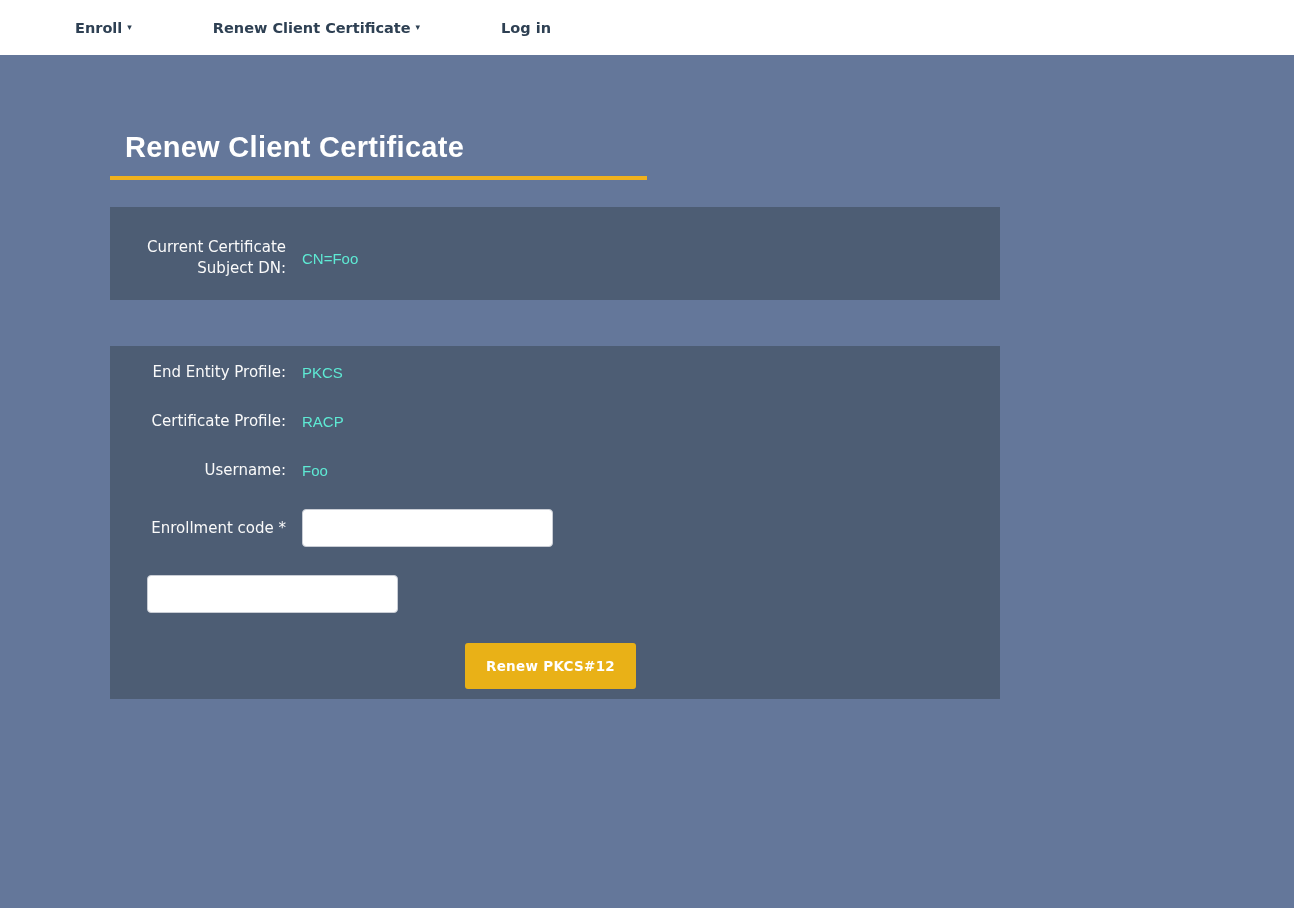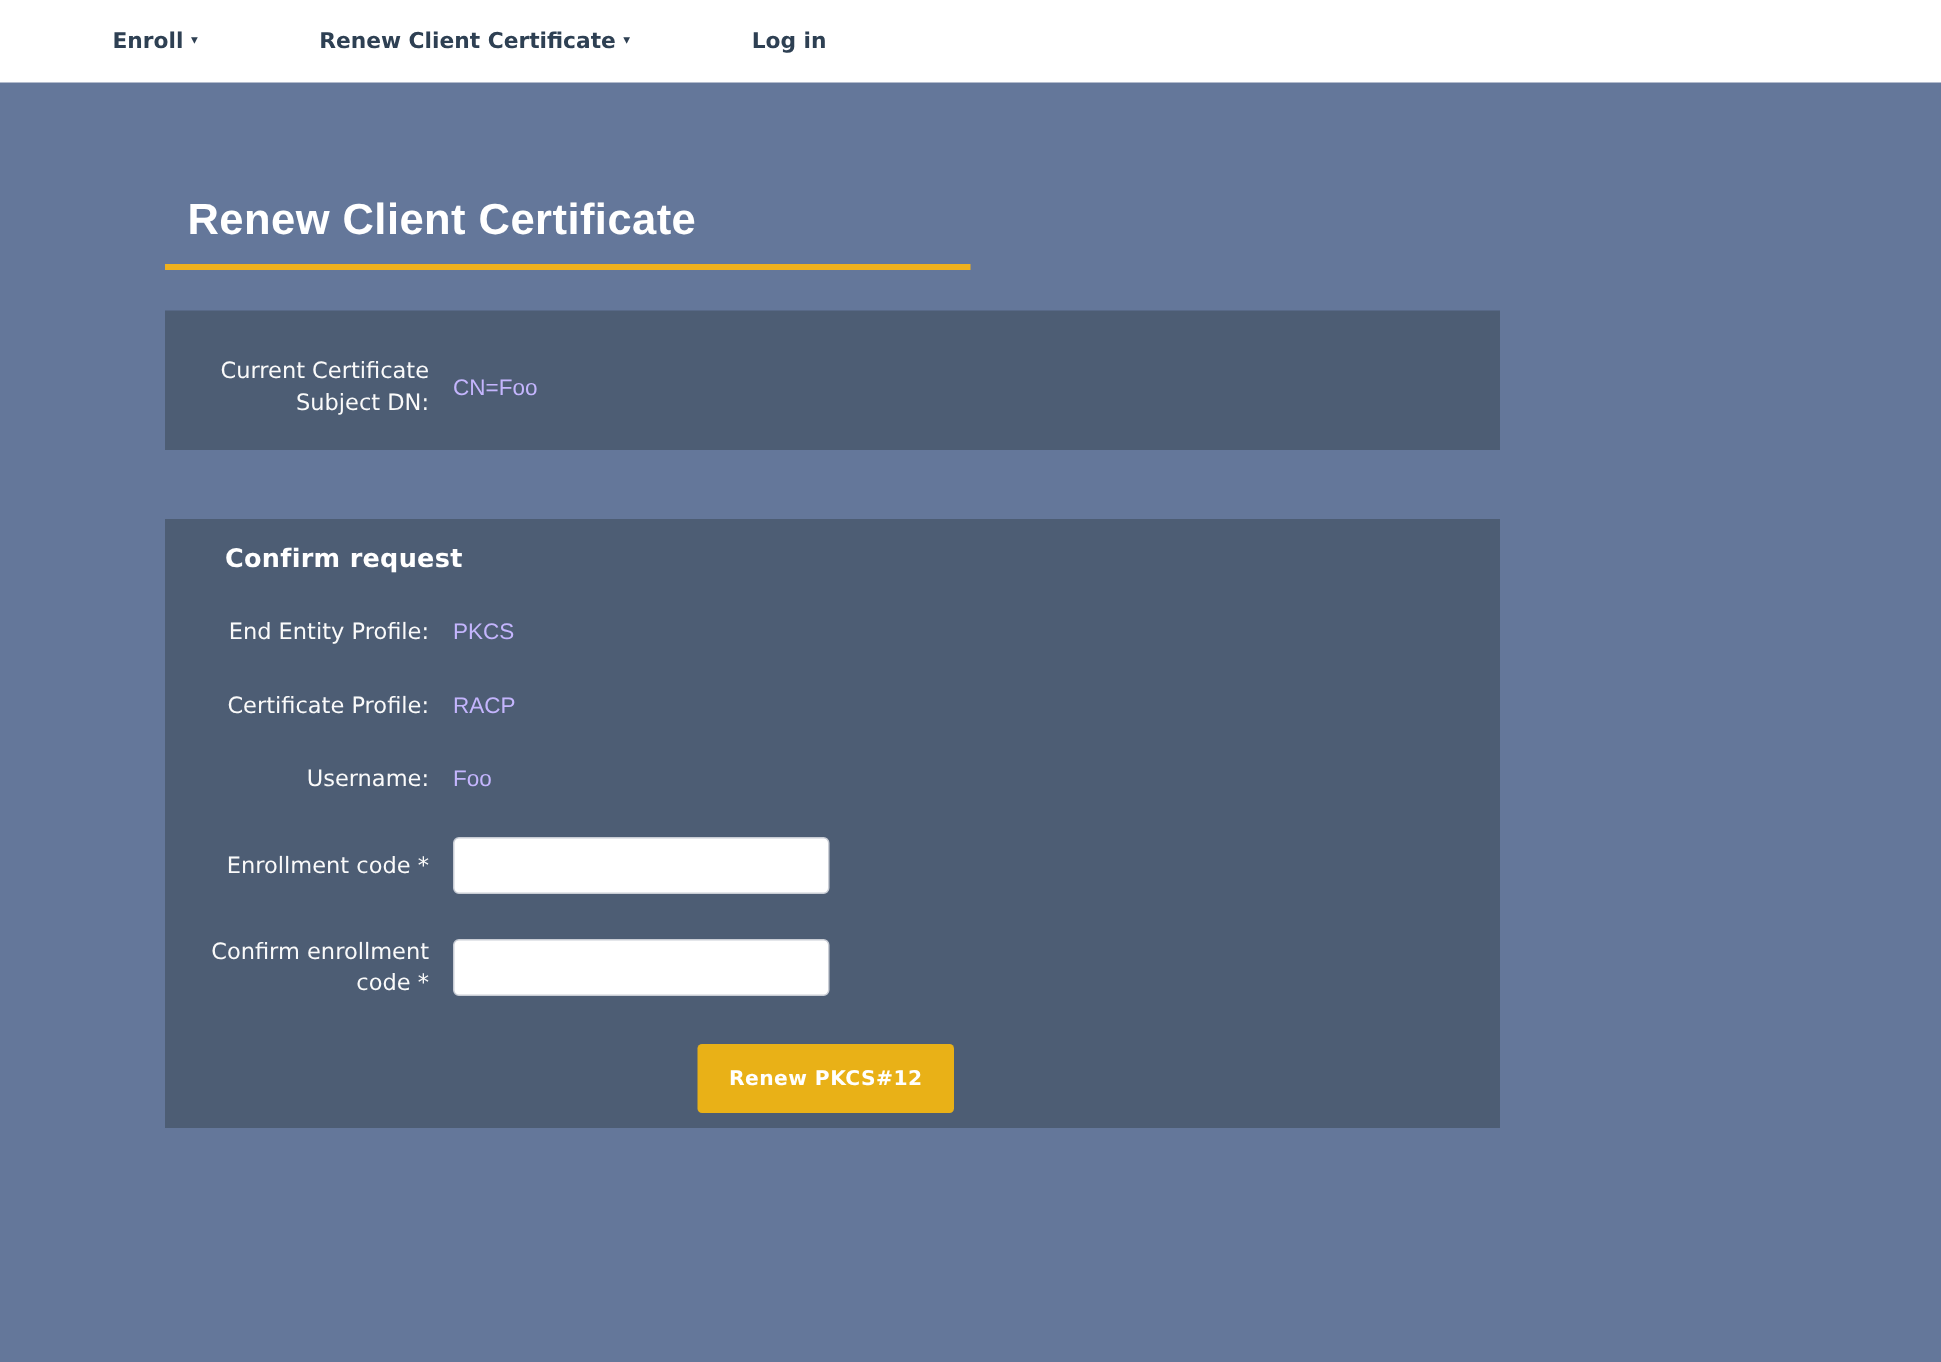--- a/index.html
+++ b/index.html
@@ -91,21 +91,21 @@
     text-align: right;
     color: #fafafa;
     font-size: 15px;
     line-height: 21px;
   }
   .field-value {
     margin-left: 16px;
     font-family: "Liberation Sans", sans-serif;
     font-size: 15px;
     line-height: 21px;
-    color: #c4b5fd;
+    color: #5eead4;
   }
 
   .input-row { margin-bottom: 28px; }
   .text-input {
     margin-left: 16px;
     width: 251px;
     height: 38px;
     border: 1px solid #c9cdd5;
     border-radius: 4px;
     background: #ffffff;
@@ -156,40 +156,38 @@
 </div>
 
 <section class="panel panel-1">
   <div class="field-row">
     <div class="field-label">Current Certificate Subject DN:</div>
     <div class="field-value">CN=Foo</div>
   </div>
 </section>
 
 <section class="panel panel-2">
-  <div class="panel-heading">Confirm request</div>
 
   <div class="field-row">
     <div class="field-label">End Entity Profile:</div>
     <div class="field-value">PKCS</div>
   </div>
   <div class="field-row">
     <div class="field-label">Certificate Profile:</div>
     <div class="field-value">RACP</div>
   </div>
   <div class="field-row">
     <div class="field-label">Username:</div>
     <div class="field-value">Foo</div>
   </div>
 
   <div class="field-row input-row">
     <div class="field-label">Enrollment code *</div>
     <input class="text-input" type="password" value="" style="">
   </div>
   <div class="field-row input-row no-gap">
-    <div class="field-label">Confirm enrollment code *</div>
     <input class="text-input" type="password" value="" style="">
   </div>
 
   <div class="button-row">
     <button class="gold-button">Renew PKCS#12</button>
   </div>
 </section>
 
 </body></html>

